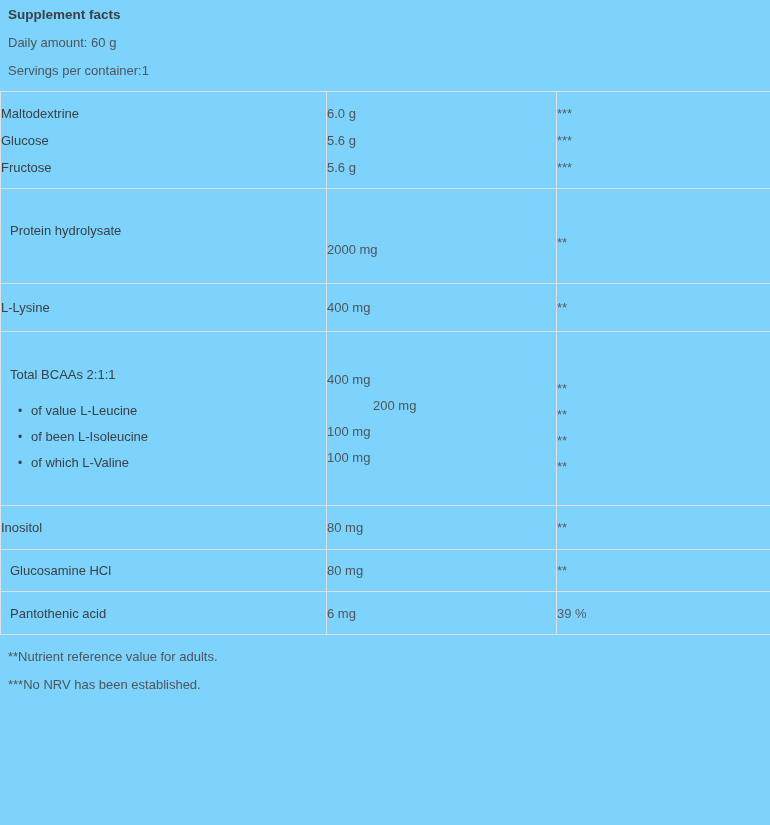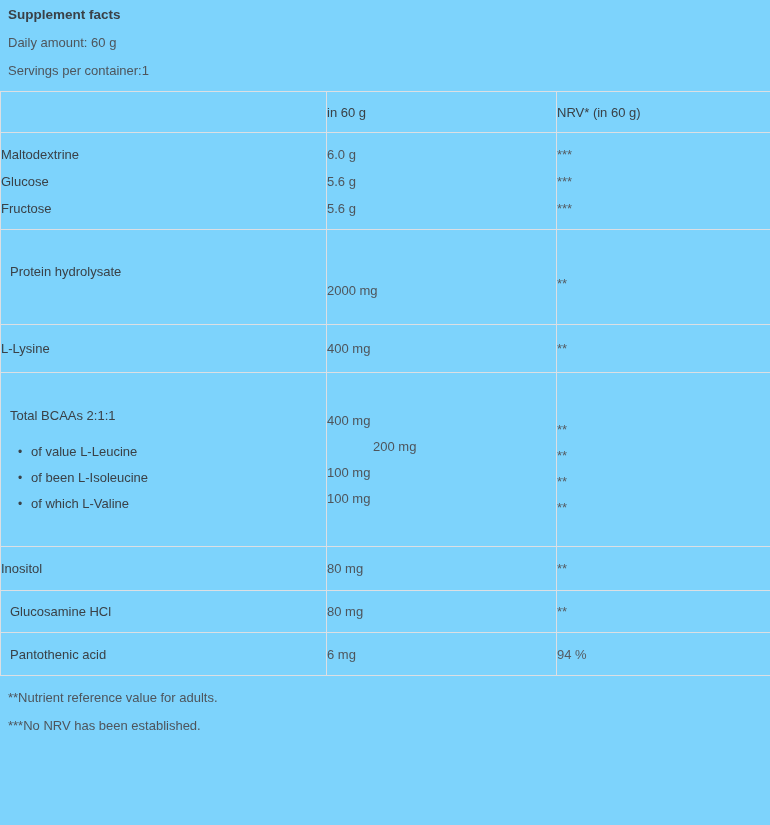--- a/index.html
+++ b/index.html
@@ -128,25 +128,20 @@
   </div>
 
   <table class="facts">
     <colgroup>
       <col class="c-name">
         <col class="c-amt">
         <col class="c-nrv">
     </colgroup>
 
     <tbody>
-        <tr class="r-header">
-      <th class="head-cell"></th>
-      <th class="head-cell">in 60 g</th>
-      <th class="head-cell">NRV* (in 60 g)</th>
-    </tr>
 
     <tr class="r-group">
       <td class="name-cell">
         <div class="stack">
           <div class="line">Maltodextrine</div>
           <div class="line">Glucose</div>
           <div class="line">Fructose</div>
         </div>
       </td>
       <td class="amt-cell">
@@ -251,21 +246,21 @@
     </tr>
 
     <tr class="r-panto">
       <td class="name-cell tight">
         <div>Pantothenic acid</div>
       </td>
       <td class="amt-cell">
         <div>6 mg</div>
       </td>
       <td class="nrv-cell">
-        <div>94 %</div>
+        <div>39 %</div>
       </td>
     </tr>
   </tbody>
     </table>
 
   <div class="footnotes">
     <div class="footnote">**Nutrient reference value for adults.</div>
     <div class="footnote">***No NRV has been established.</div>
   </div>
 

